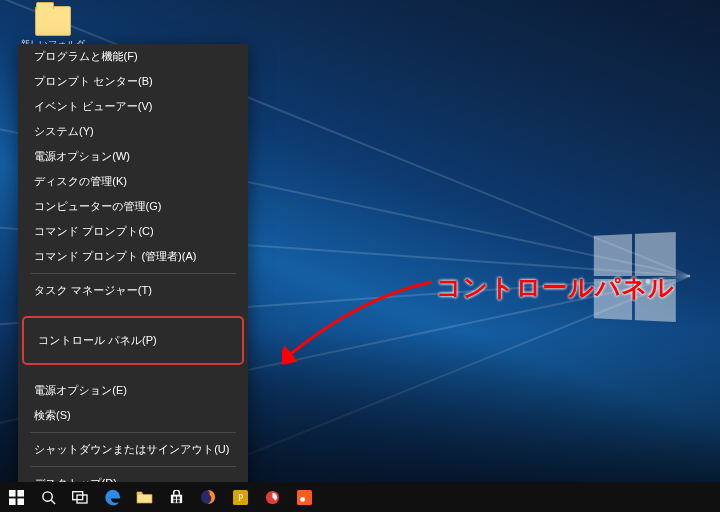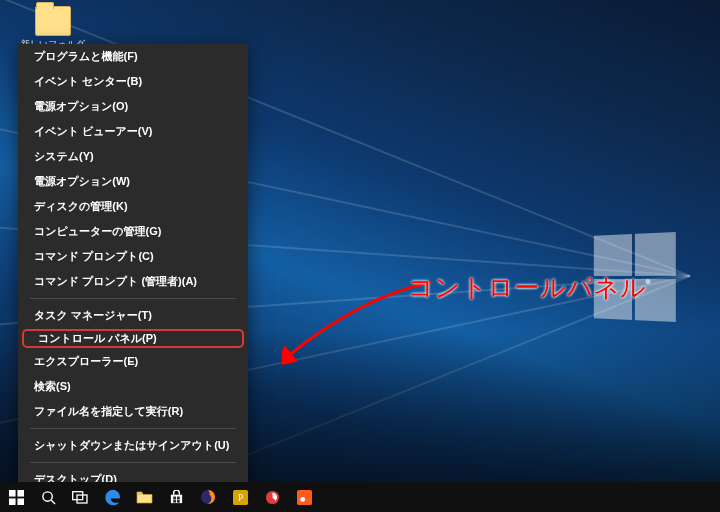--- a/index.html
+++ b/index.html
@@ -93,40 +93,39 @@
     width: 230px;
     background: #2b2b2b;
     color: #fff;
     font-size: 11px;
     box-shadow: 0 4px 18px rgba(0,0,0,0.55);
   }
   .winx-item {
     padding: 5px 16px;
     line-height: 15px;
     cursor: default;
-    font-weight: bold;
   }
   .winx-item.highlight {
     border: 2px solid #d43a3a;
     border-radius: 5px;
-    padding: 0 14px;
-    margin: 1px 4px;
+    padding: 15px 14px;
+    margin: 13px 4px;
   }
   .winx-sep {
     height: 1px;
     background: #4a4a4a;
     margin: 4px 12px;
   }
   
   .annotation {
     position: absolute;
-    left: 408px;
+    left: 436px;
     top: 271px;
     font-size: 25px;
-    font-weight: 400;
+    font-weight: 700;
     letter-spacing: 1px;
     color: #ff0000;
     text-shadow: 0 0 3px #fff, 0 0 3px #fff;
     white-space: nowrap;
   }
   .arrow {
     position: absolute;
     left: 282px;
     top: 276px;
     width: 160px;
@@ -172,35 +171,33 @@
   </div>
   <div class="reflect"></div>
 
   <div class="desktop-icon">
     <div class="folder-glyph"></div>
     <div>新しいフォルダー</div>
   </div>
 
   <div class="winx-menu" id="winx">
       <div class="winx-item">プログラムと機能(F)</div>
-      <div class="winx-item">イベント センター(B)</div>
-      <div class="winx-item">電源オプション(O)</div>
+      <div class="winx-item">プロンプト センター(B)</div>
       <div class="winx-item">イベント ビューアー(V)</div>
       <div class="winx-item">システム(Y)</div>
       <div class="winx-item">電源オプション(W)</div>
       <div class="winx-item">ディスクの管理(K)</div>
       <div class="winx-item">コンピューターの管理(G)</div>
       <div class="winx-item">コマンド プロンプト(C)</div>
       <div class="winx-item">コマンド プロンプト (管理者)(A)</div>
       <div class="winx-sep"></div>
       <div class="winx-item">タスク マネージャー(T)</div>
       <div class="winx-item highlight">コントロール パネル(P)</div>
-      <div class="winx-item">エクスプローラー(E)</div>
+      <div class="winx-item">電源オプション(E)</div>
       <div class="winx-item">検索(S)</div>
-      <div class="winx-item">ファイル名を指定して実行(R)</div>
       <div class="winx-sep"></div>
       <div class="winx-item">シャットダウンまたはサインアウト(U)</div>
       <div class="winx-sep"></div>
       <div class="winx-item">デスクトップ(D)</div>
     </div>
 
   <svg class="arrow" viewBox="0 0 160 90">
     <defs>
       <marker id="ah" viewBox="0 0 10 10" refX="2" refY="5" markerWidth="7" markerHeight="7" orient="auto-start-reverse">
         <path d="M0,0 L10,5 L0,10 z" fill="#ff0000"></path>

